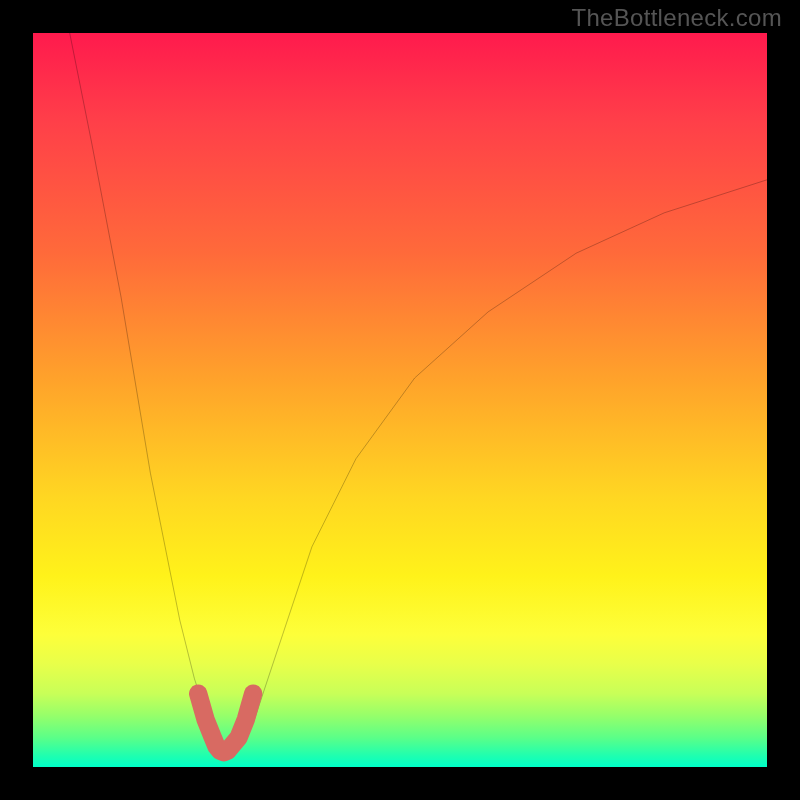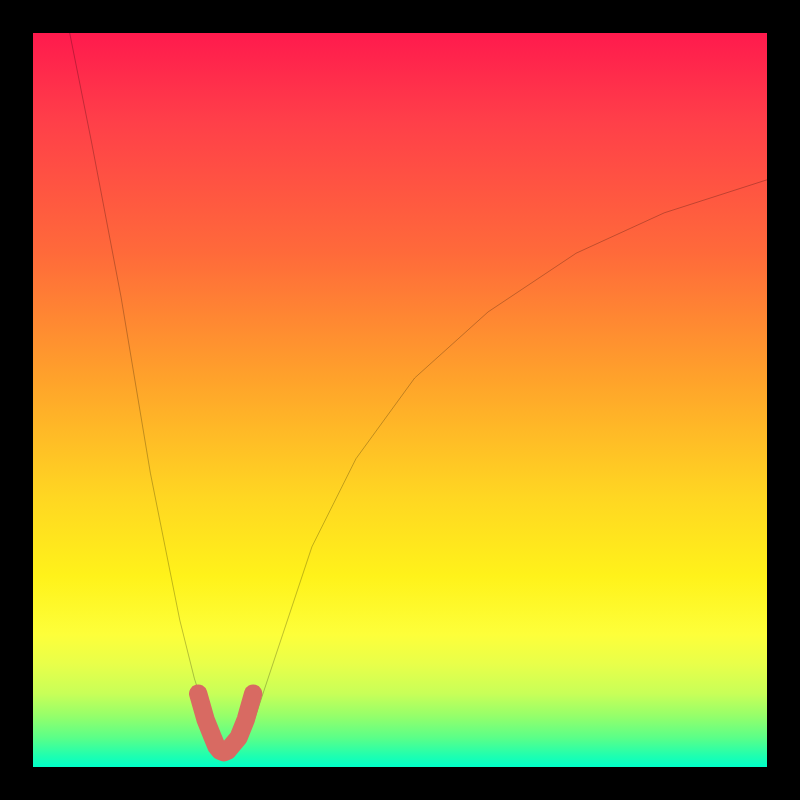--- a/index.html
+++ b/index.html
@@ -61,20 +61,21 @@
     inset: 0;
     width: 100%;
     height: 100%;
     overflow: visible;
   }
 </style>
 </head>
 <body>
 
 <div class="frame">
+  <div class="watermark">TheBottleneck.com</div>
 
   <div class="plot-area">
     <div class="gradient-bg"></div>
     <svg class="curve" viewBox="0 0 100 100" preserveAspectRatio="none">
       <path id="main-curve" fill="none" stroke="#000" stroke-width="0.25" vector-effect="non-scaling-stroke" d="M5.00 0.00 L8.00 15.00 L12.00 36.00 L16.00 60.00 L18.00 70.00 L20.00 80.00 L22.00 88.00 L24.00 94.00 L25.00 97.00 L26.00 98.00 L27.00 98.00 L28.00 97.00 L30.00 94.00 L32.00 88.00 L34.00 82.00 L38.00 70.00 L44.00 58.00 L52.00 47.00 L62.00 38.00 L74.00 30.00 L86.00 24.50 L100.00 20.00"></path>
       <path id="threshold-band" fill="none" stroke="#d86a62" stroke-width="2.5" stroke-linecap="round" stroke-linejoin="round" d="M22.50 90.00 L23.50 93.50 L24.50 96.00 L25.00 97.20 L25.50 97.80 L26.00 98.00 L26.50 97.80 L27.00 97.20 L28.00 96.00 L29.00 93.50 L30.00 90.00"></path>
     </svg>
   </div>
 </div>
 

